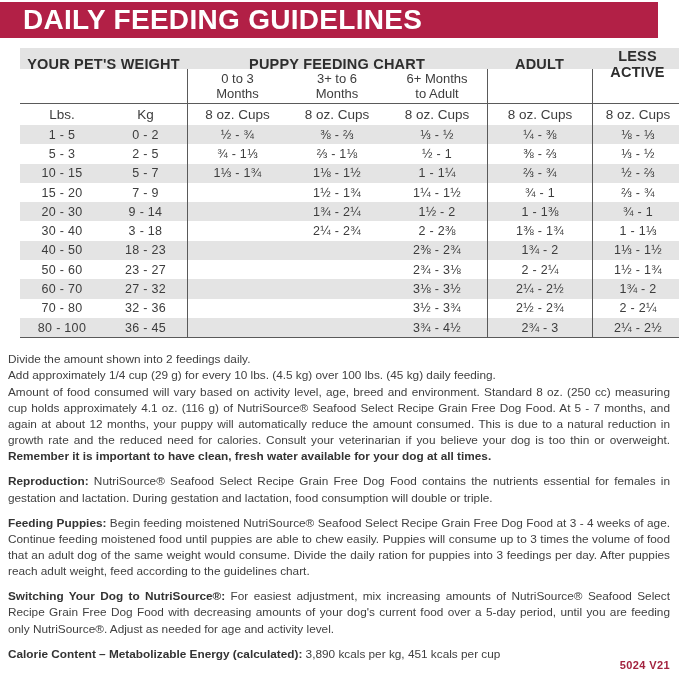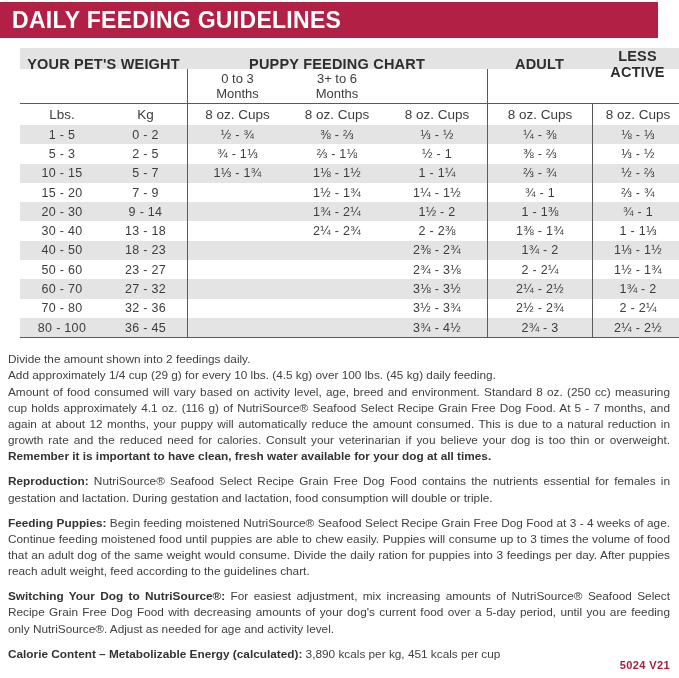--- a/index.html
+++ b/index.html
@@ -16,22 +16,22 @@
   .title-bar {
     margin: 2px 21px 0 0;
     height: 36px;
     background: var(--brand-red, #b22046);
     display: flex;
     align-items: center;
   }
   .title-bar .title {
     color: #ffffff;
     font-weight: bold;
-    font-size: 23px;
-    padding-left: 12px;
+    font-size: 28px;
+    padding-left: 23px;
     letter-spacing: 0.3px;
   }
 
   
   .table-wrap { margin: 10px 8px 0 20px; width: 663px; }
 
   .band {
     display: grid;
     grid-template-columns: 167px 300px 105px 91px;
     background: var(--band-gray, #e3e3e3);
@@ -118,20 +118,22 @@
     <div>LESS ACTIVE</div>
   </div>
 
   <div class="grid-row age-row ruled">
     <div class="cell"></div>
     <div class="cell"></div>
     <div class="cell">0 to 3
 Months</div>
     <div class="cell">3+ to 6
 Months</div>
+    <div class="cell">6+ Months
+to Adult</div>
     <div class="cell"></div>
     <div class="cell"></div>
   </div>
 
   <div class="grid-row cups-row ruled">
     <div class="cell">Lbs.</div>
     <div class="cell">Kg</div>
     <div class="cell">8 oz. Cups</div>
     <div class="cell">8 oz. Cups</div>
     <div class="cell">8 oz. Cups</div>
@@ -181,21 +183,21 @@
       <div class="cell">20 - 30</div>
       <div class="cell">9 - 14</div>
       <div class="cell"></div>
       <div class="cell">1¾ - 2¼</div>
       <div class="cell">1½ - 2</div>
       <div class="cell">1 - 1⅜</div>
       <div class="cell">¾ - 1</div>
     </div>
       <div class="grid-row ruled">
       <div class="cell">30 - 40</div>
-      <div class="cell">13 - 18</div>
+      <div class="cell">3 - 18</div>
       <div class="cell"></div>
       <div class="cell">2¼ - 2¾</div>
       <div class="cell">2 - 2⅜</div>
       <div class="cell">1⅜ - 1¾</div>
       <div class="cell">1 - 1⅓</div>
     </div>
       <div class="grid-row ruled">
       <div class="cell">40 - 50</div>
       <div class="cell">18 - 23</div>
       <div class="cell"></div>

